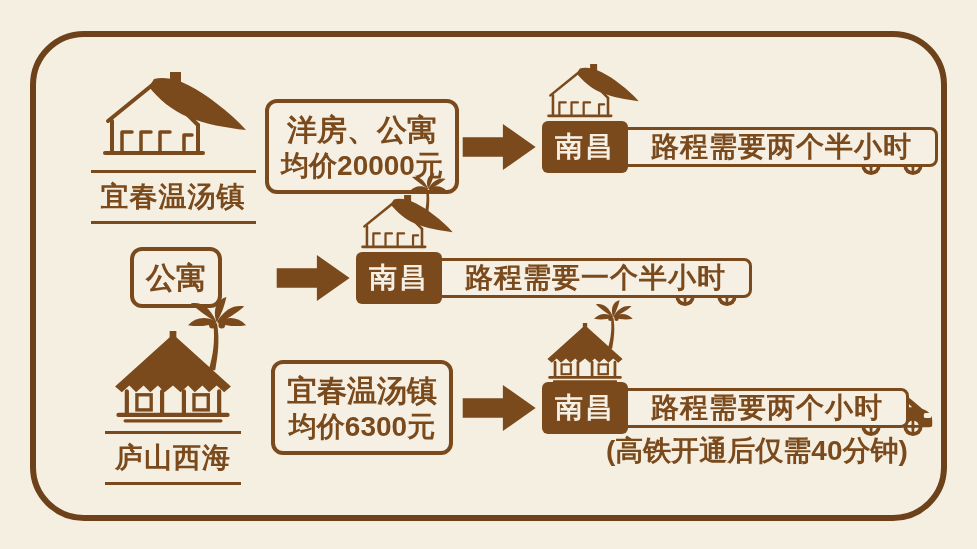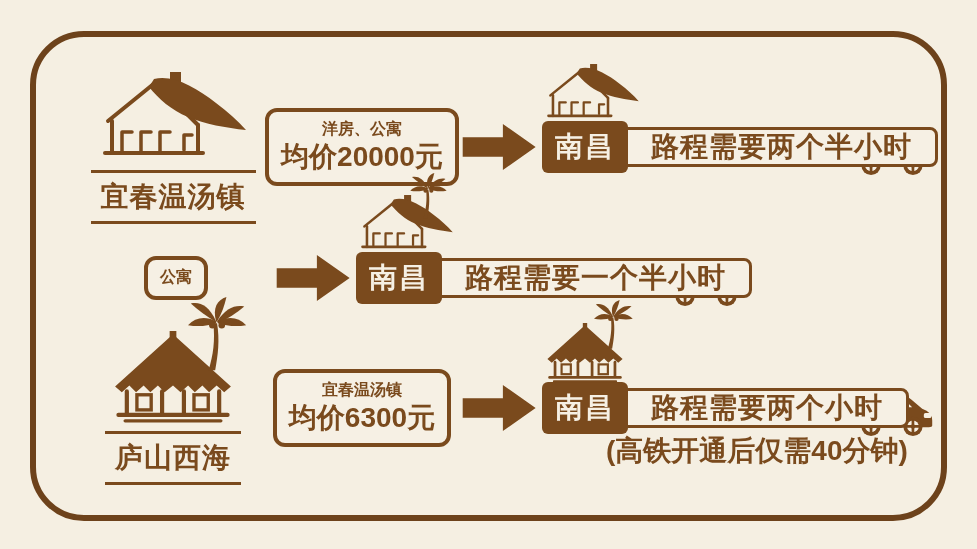--- a/index.html
+++ b/index.html
@@ -29,21 +29,21 @@
     padding:5px 10px; white-space:nowrap;
   }
 
   
   .col-price{ width:192px; display:flex; justify-content:center; flex:none; }
   .price-box{
     border:4px solid var(--brown); border-radius:12px; background:var(--cream);
     color:var(--brown); font-weight:700; text-align:center;
     padding:8px 12px; white-space:nowrap;
   }
-  .price-line1{ font-size:16px; line-height:1.25;font-family:Liberation Mono, monospace; }
+  .price-line1{ font-size:30px; line-height:1.25; }
   .price-line2{ font-size:28px; line-height:1.2; }
 
   
   .col-arrow{ width:84px; display:flex; justify-content:center; flex:none; }
   .arrow-svg{ width:76px; height:52px; color:var(--brown); }
 
   
   .col-dest{ width:300px; position:relative; flex:none; }
   .bar-wrap{ display:inline-flex; }
   .dest-bar{

